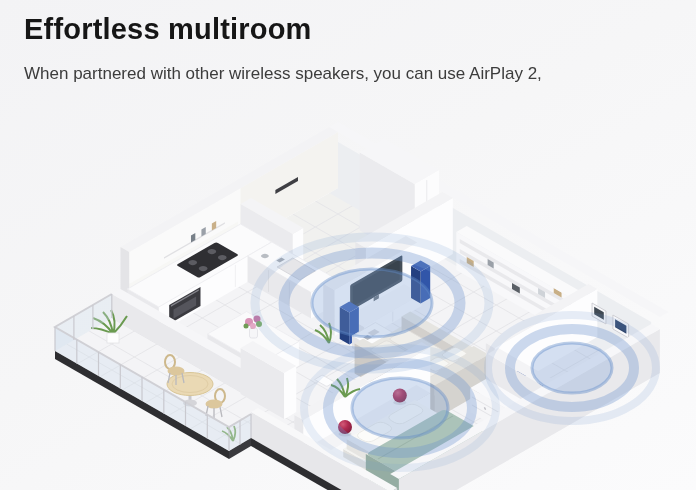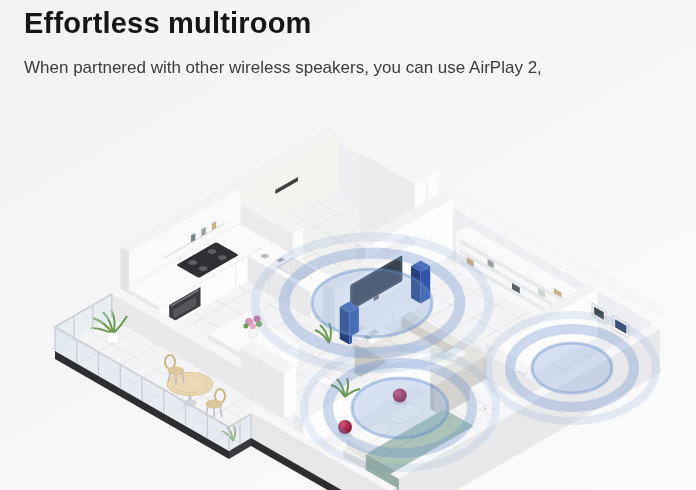--- a/index.html
+++ b/index.html
@@ -1,19 +1,19 @@
 <!DOCTYPE html>
 <html><head>
 <meta charset="utf-8">
 <style>
   html,body{margin:0;padding:0;}
   .stage{position:relative;width:696px;height:490px;overflow:hidden;
     background:linear-gradient(150deg,#f3f3f5 0%,#f6f6f7 45%,#fbfbfc 100%);
     font-family:"Liberation Sans",sans-serif;}
-  .copy{position:absolute;left:24px;top:7px;z-index:2;}
+  .copy{position:absolute;left:24px;top:13px;z-index:2;}
   .copy h1{margin:0 0 15px;font-size:29px;font-weight:700;color:#161616;
     letter-spacing:.2px;font-family:"Liberation Sans",sans-serif;}
   .intro{margin:0;font-size:17px;line-height:26px;color:#3c3c3c;}
   .intro span{display:block;white-space:nowrap;}
   svg.scene{position:absolute;left:0;top:0;z-index:1;}
 </style>
 </head>
 <body>
 
 <div class="stage">

